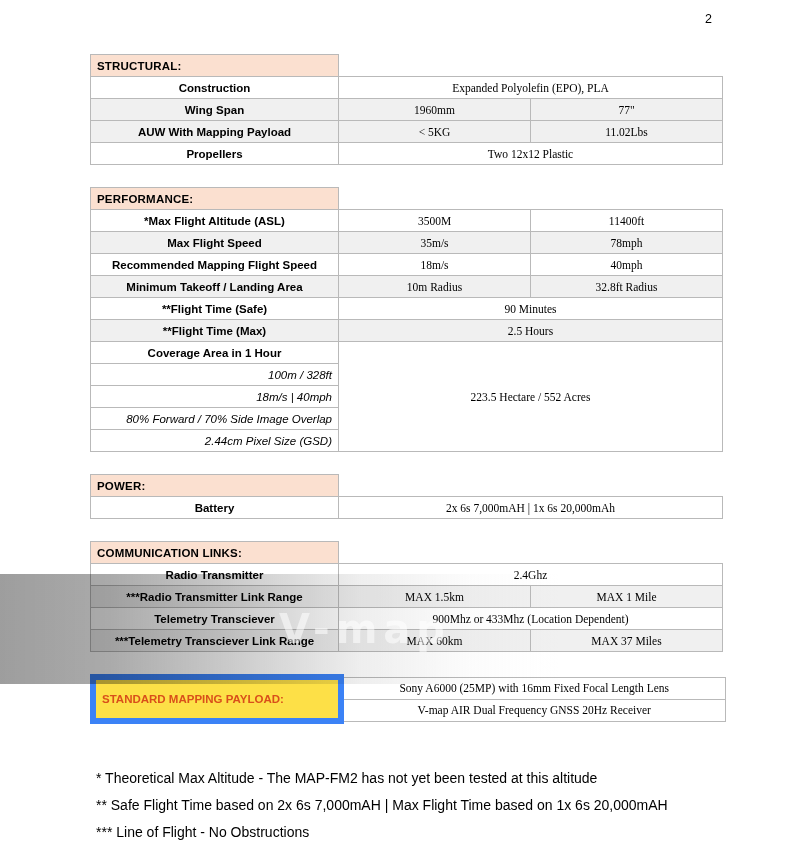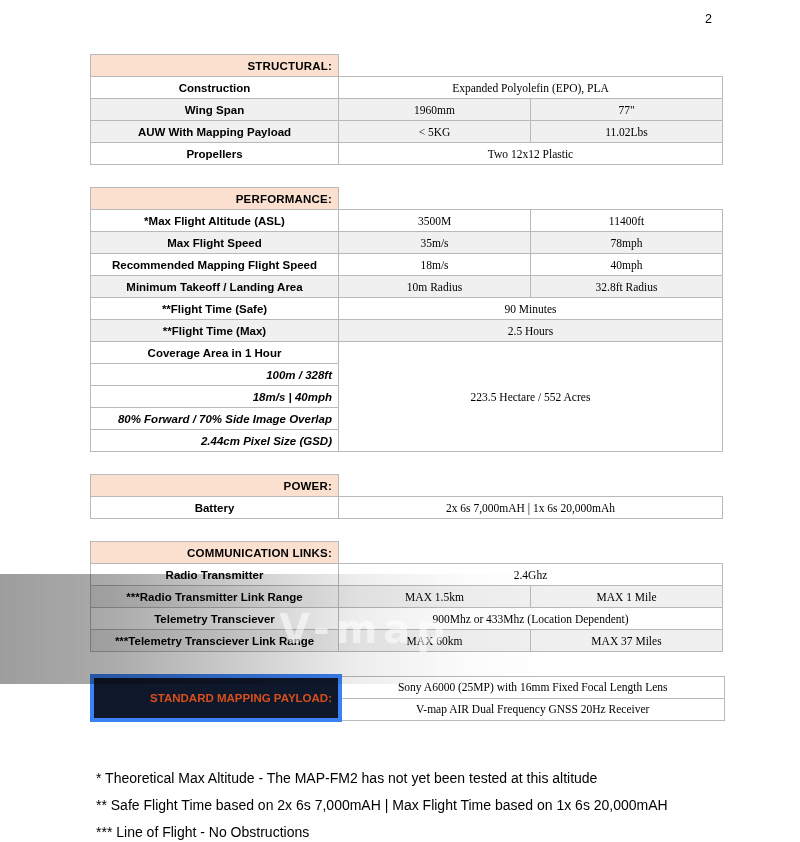--- a/index.html
+++ b/index.html
@@ -40,21 +40,21 @@
     height: 15px;
     vertical-align: middle;
     color: #000;
   }
   .hdr td {
     background: #fbe0d0;
     border: 1px solid #e8a882;
     color: #d94f1a;
     font-weight: bold;
     font-size: 11.5px;
-    text-align: right;
+    text-align: left;
     letter-spacing: 0.2px;
     padding: 4px 6px;
     margin-left: 10px;
   }
   .hdr td.blank {
     background: #ffffff;
     border: none;
   }
   .label {
     font-weight: bold;
@@ -64,21 +64,21 @@
     text-align: center;
     font-family: Liberation Serif, serif;
   }
   .shade {
     background: #f0f0f0;
   }
   .subitalic {
     font-style: italic;
     text-align: right;
     font-size: 10.5px;
-    font-weight: bold;
+    font-weight: normal;
     padding-right: 10px;
   }
   .block-gap {
     height: 22px;
   }
   .notes {
     position: absolute;
     left: 96px;
     top: 770px;
     width: 640px;
@@ -276,21 +276,21 @@
 
   <div class="block-gap"></div>
 
   <table class="spec">
     <colgroup>
         <col style="width:248px">
         <col style="width:384px">
       </colgroup>
     <tbody>
       <tr>
-        <td class="hdr" rowspan="2" style="background:#0f172a;border:4px solid #3b82f6;color:#d94f1a;font-weight:bold;text-align:right;">STANDARD MAPPING PAYLOAD:</td>
+        <td class="hdr" rowspan="2" style="background:#fde047;border:6px solid #3b82f6;color:#d94f1a;font-weight:bold;text-align:left;">STANDARD MAPPING PAYLOAD:</td>
         <td class="center">Sony A6000 (25MP) with 16mm Fixed Focal Length Lens</td>
       </tr>
       <tr>
         <td class="center">V-map AIR Dual Frequency GNSS 20Hz Receiver</td>
       </tr>
     </tbody>
   </table>
 
 </div>
 

